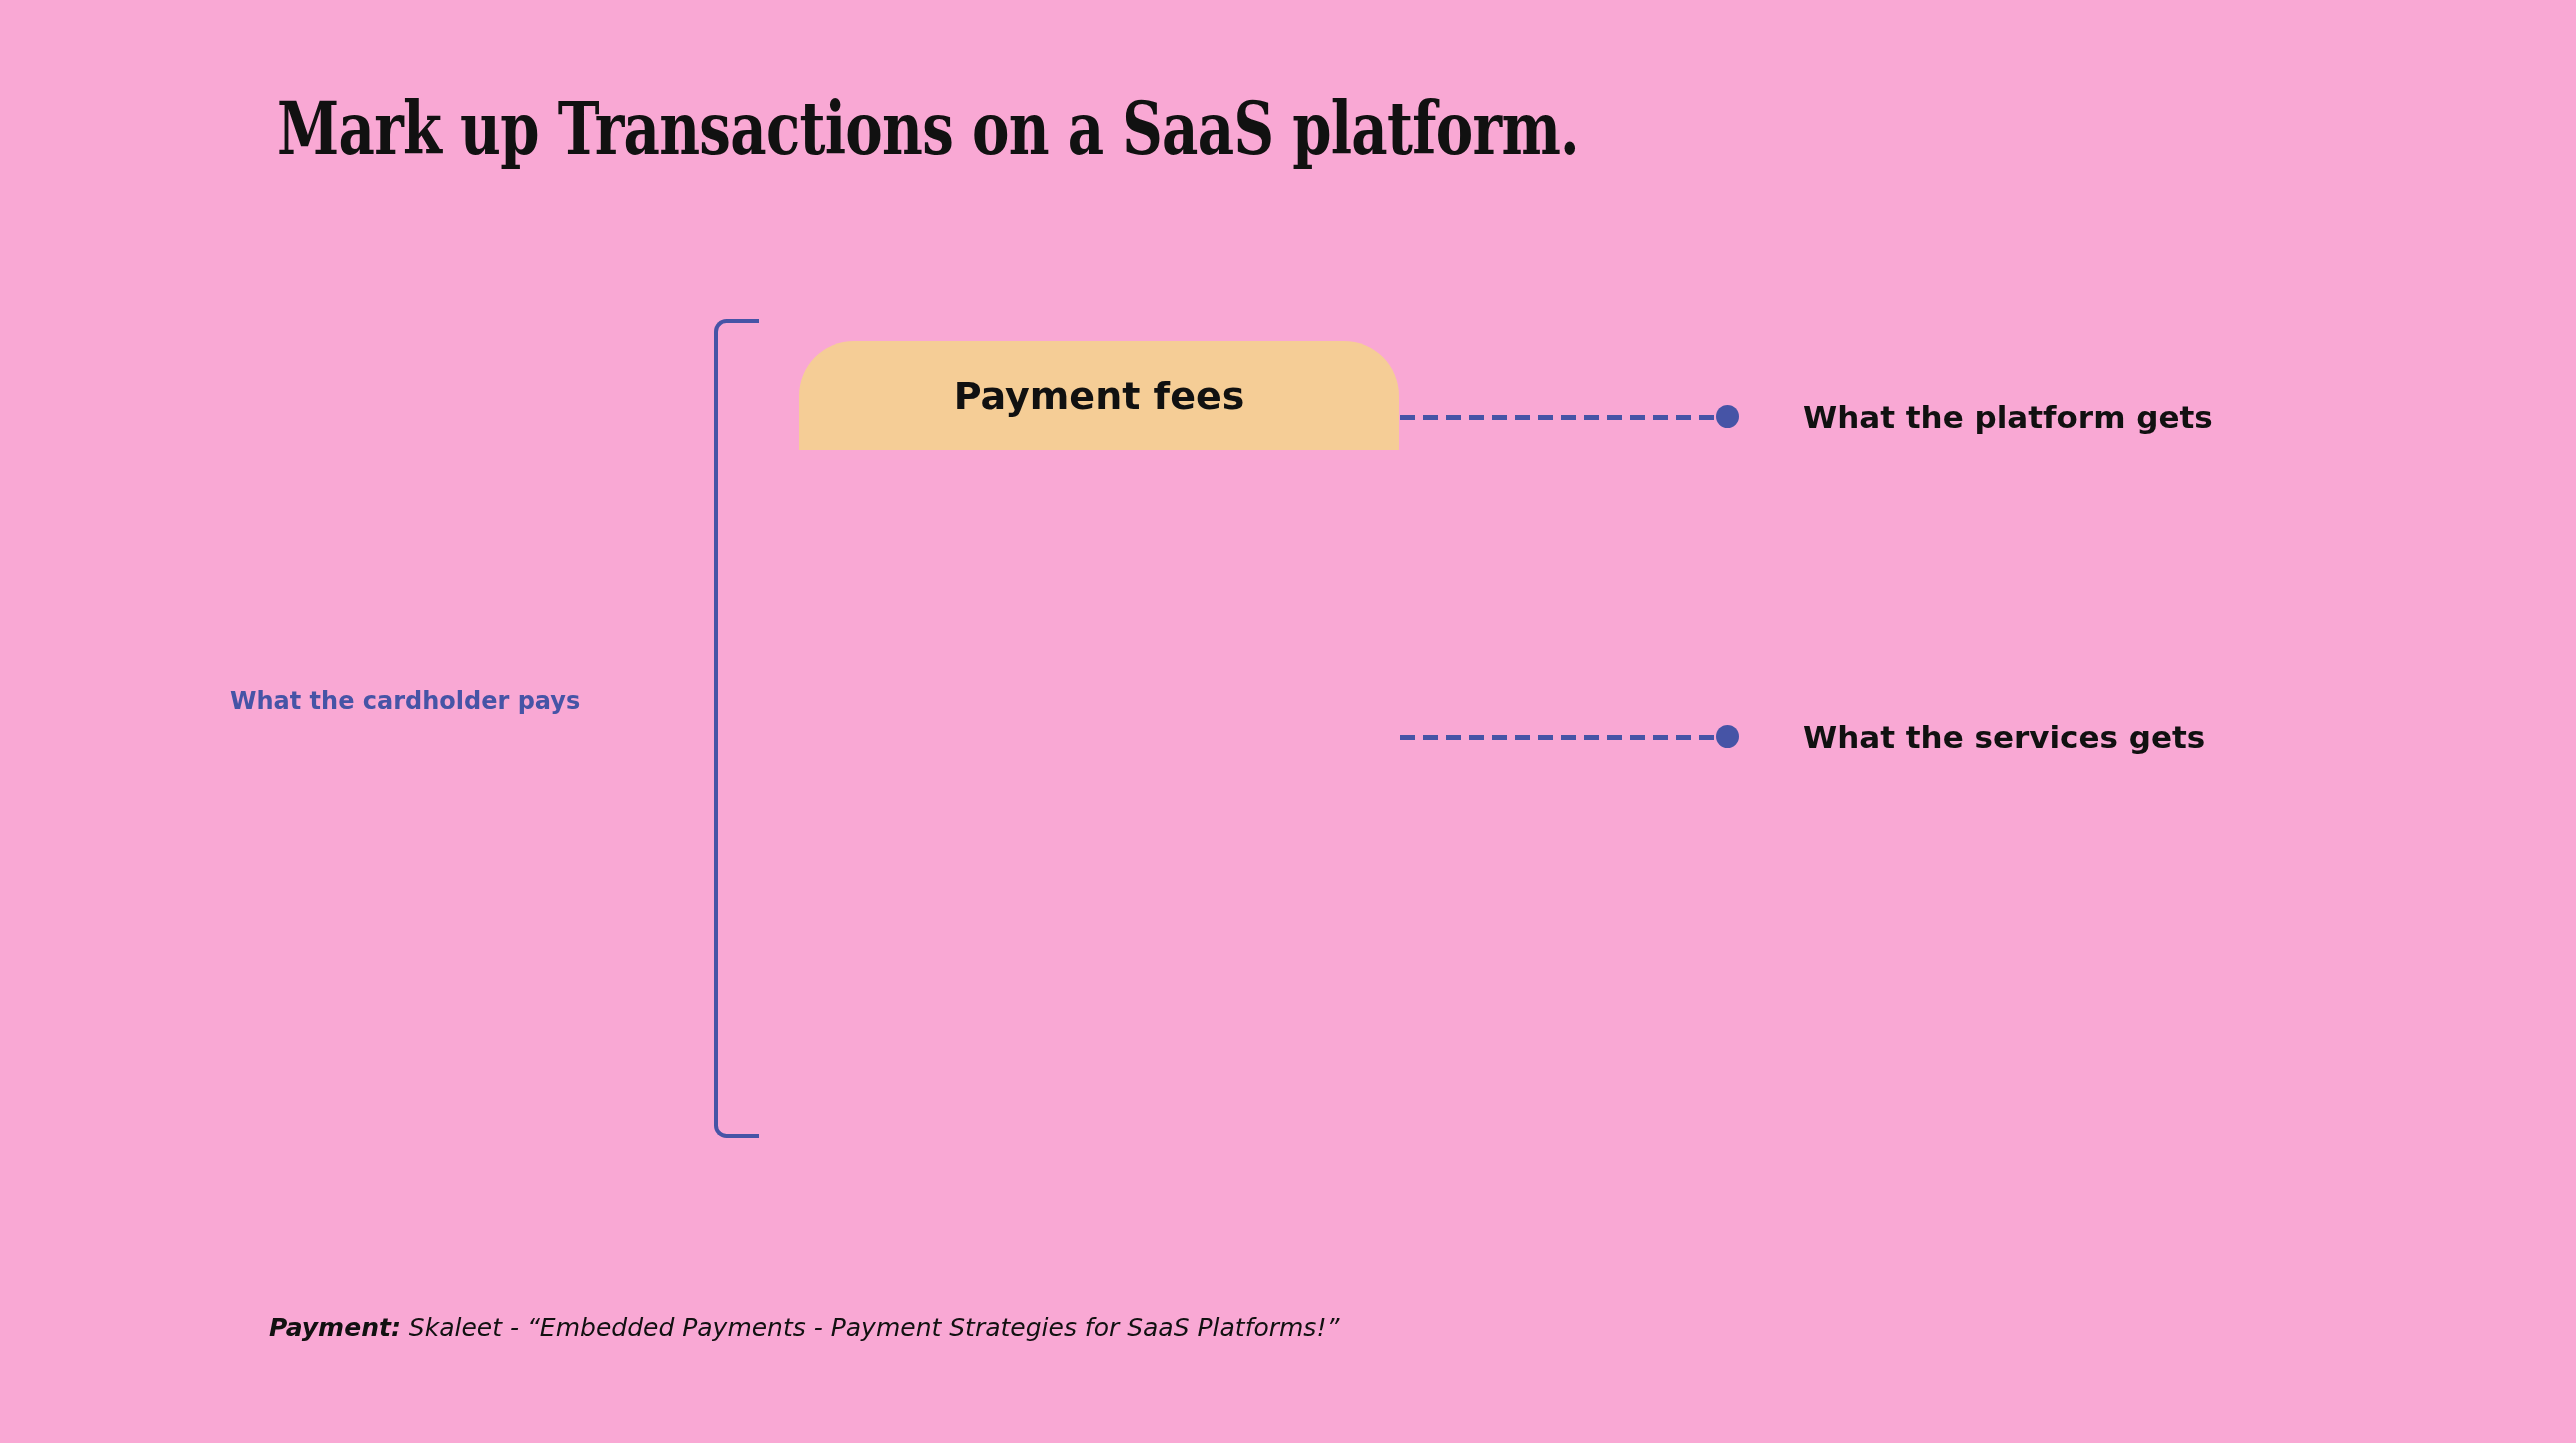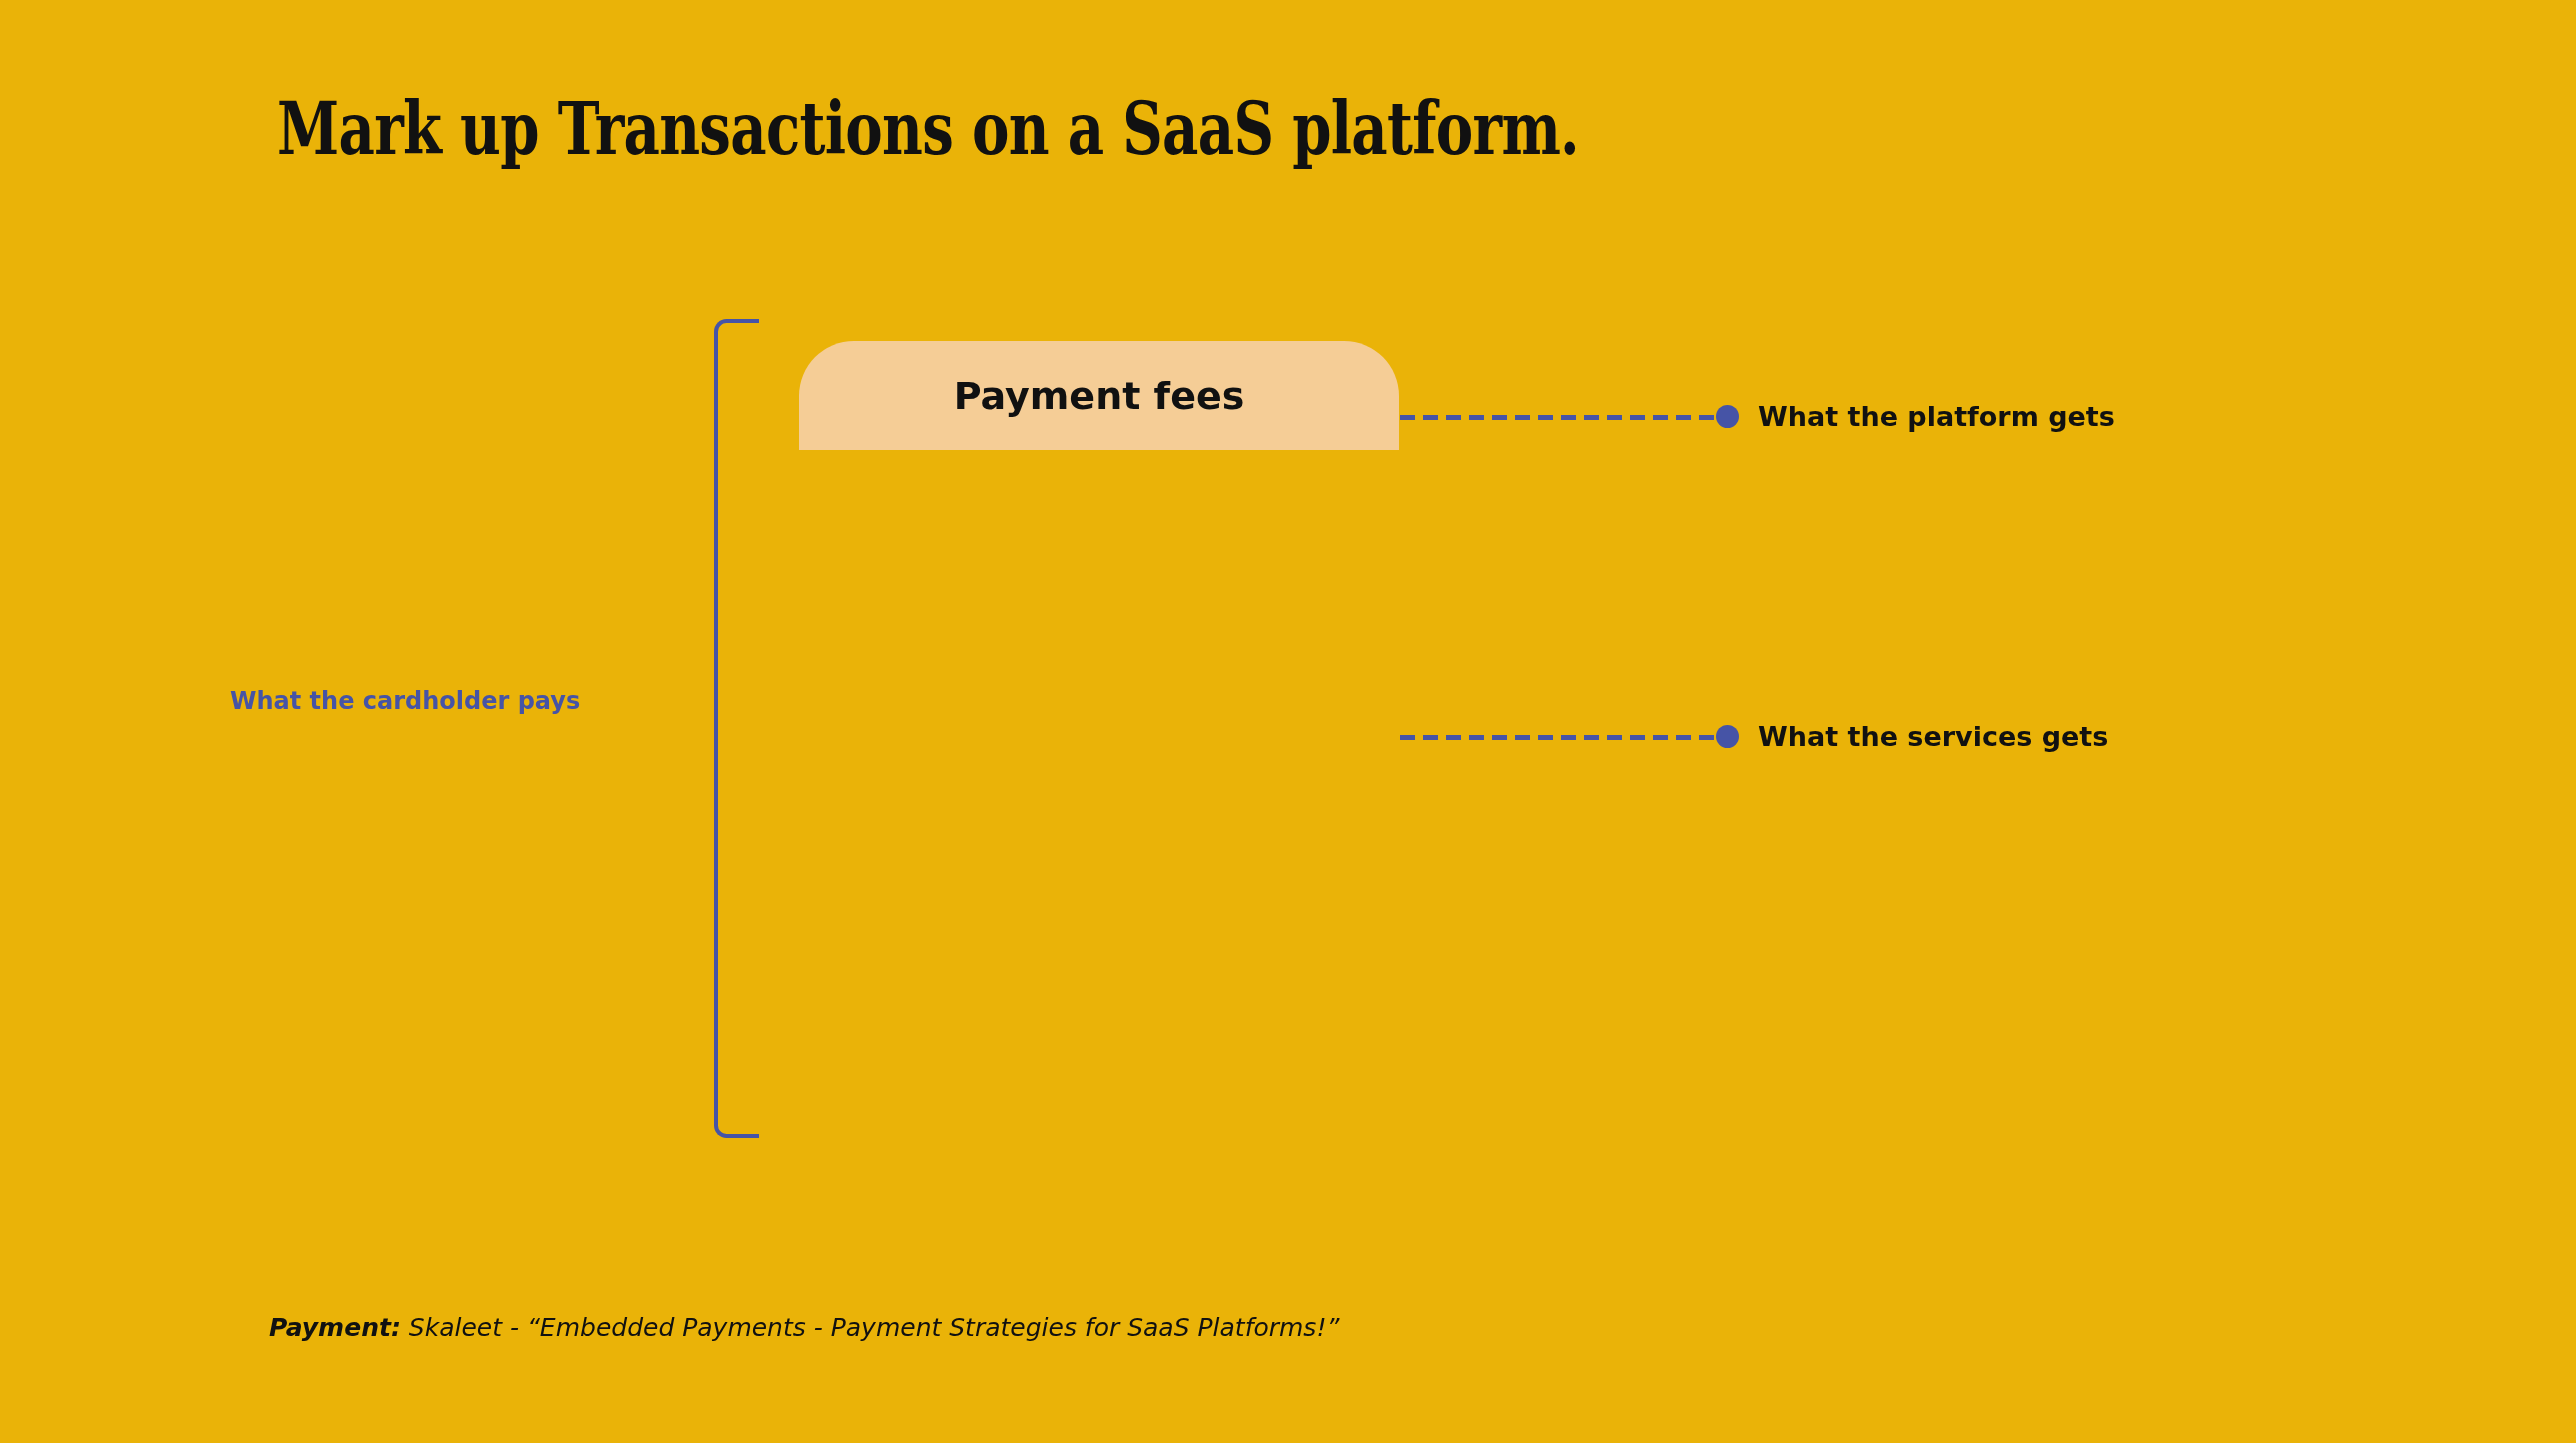--- a/index.html
+++ b/index.html
@@ -1,19 +1,19 @@
 <!DOCTYPE html>
 <html style="--accent: #4654A6; --fees: #F5CD96; --goods: #A3A8CE; --ink: #111111;font-size:14.3px"><head>
 <meta charset="utf-8">
 <style>
   html,body{margin:0;padding:0;background:#ffffff;}
   .canvas{
     position:relative;
     width:2576px;height:1444px;
-    background:#eab308;
+    background:#f9a8d4;
     font-family:"DejaVu Sans", sans-serif;
     overflow:hidden;
   }
   .title{
     position:absolute;
     left:277px;top:93px;
     margin:0;
     font-family:"DejaVu Serif", serif;
     font-weight:700;
     font-size:72px;
@@ -85,23 +85,23 @@
   .callout-dot{
     position:absolute;
     width:23px;height:23px;
     border-radius:50%;
     background:var(--accent);
   }
   .callout-dot.platform{left:1716px;top:405px;}
   .callout-dot.merchant{left:1716px;top:725px;}
   .callout-label{
     position:absolute;
-    left:1758px;
+    left:1803px;
     font-weight:700;
-    font-size:27px;
+    font-size:31px;
     line-height:34px;
     color:var(--ink);
     white-space:nowrap;
   }
   .callout-label.platform{top:400px;}
   .callout-label.merchant{top:720px;}
   
   .source{
     position:absolute;
     left:269px;top:1312px;

